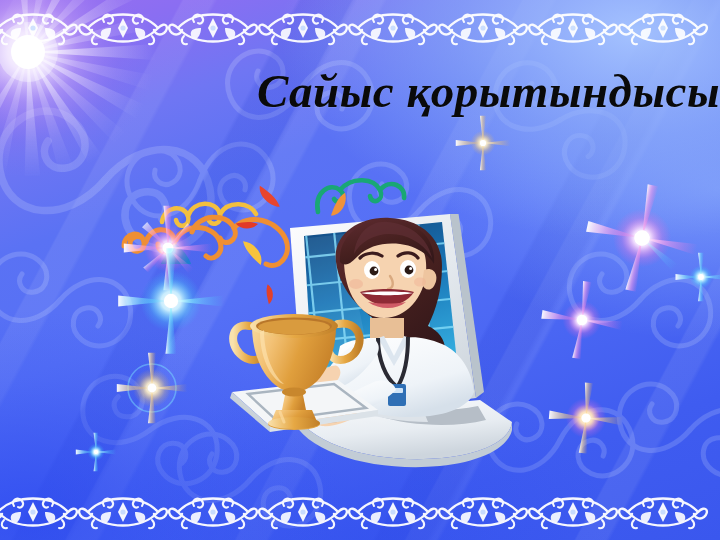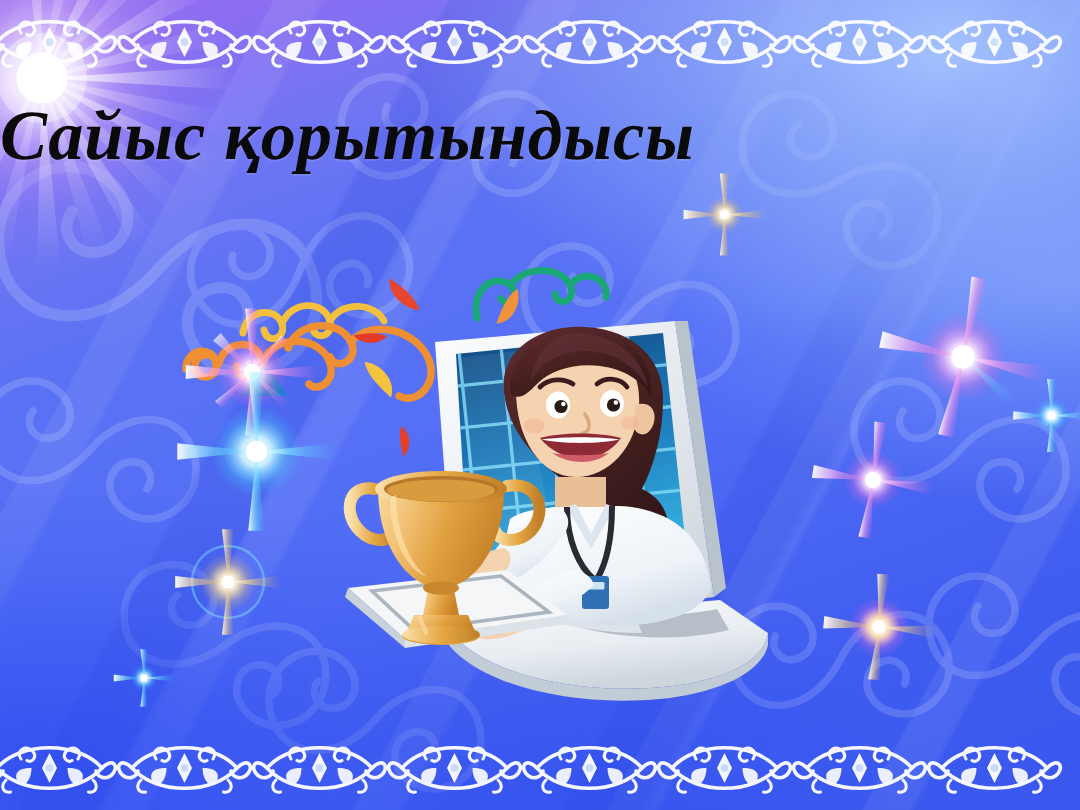--- a/index.html
+++ b/index.html
@@ -105,21 +105,21 @@
   .ornament-band.top { top: 6px; }
   .ornament-band.bottom { bottom: 6px; }
   .ornament-band svg { display: block; }
 
   
   .title {
     position: absolute;
     left: 0;
     right: 0;
     top: 66px;
-    text-align: left;
+    text-align: right;
     font-family: "Liberation Serif", "DejaVu Serif", serif;
     font-style: italic;
     font-weight: bold;
     font-size: 47px;
     line-height: 1.08;
     color: #0a0a0a;
     letter-spacing: 0.5px;
     white-space: nowrap;
     text-shadow: 0 1px 0 rgba(255,255,255,0.10);
   }

